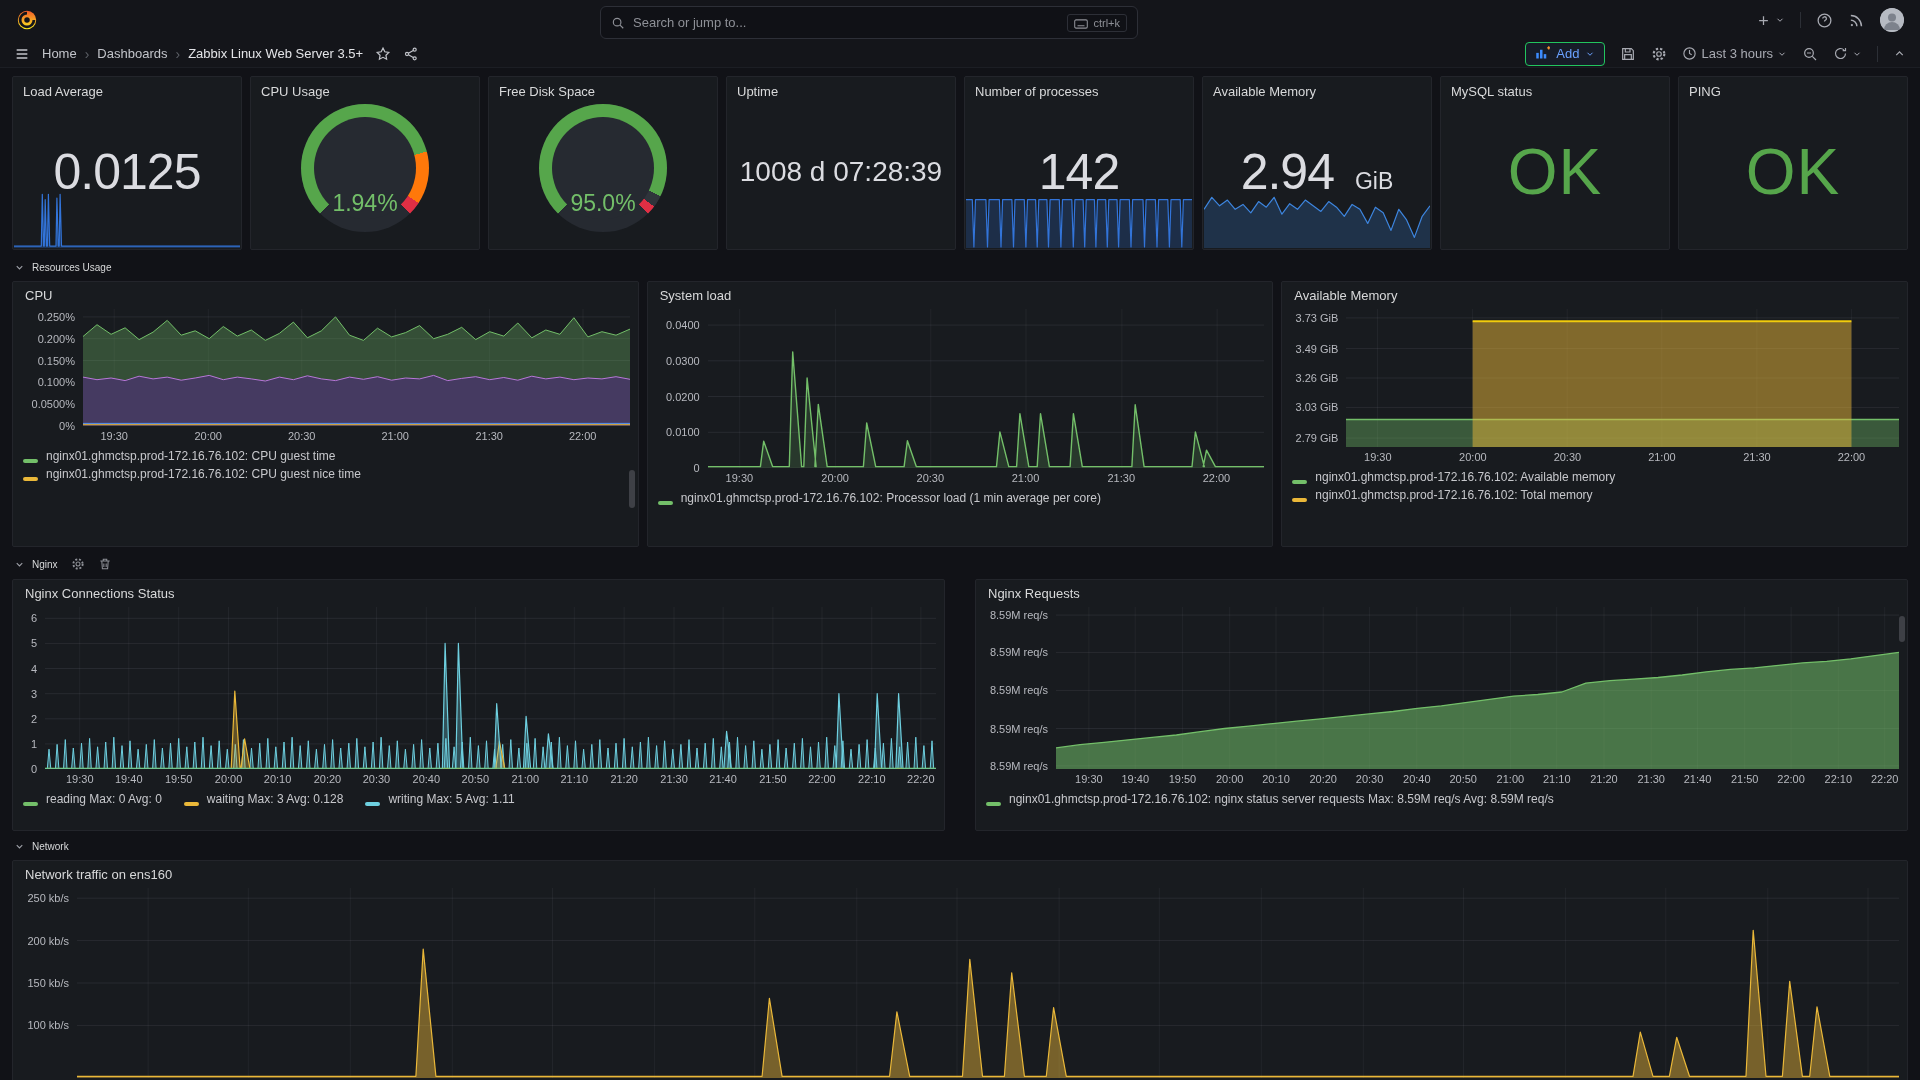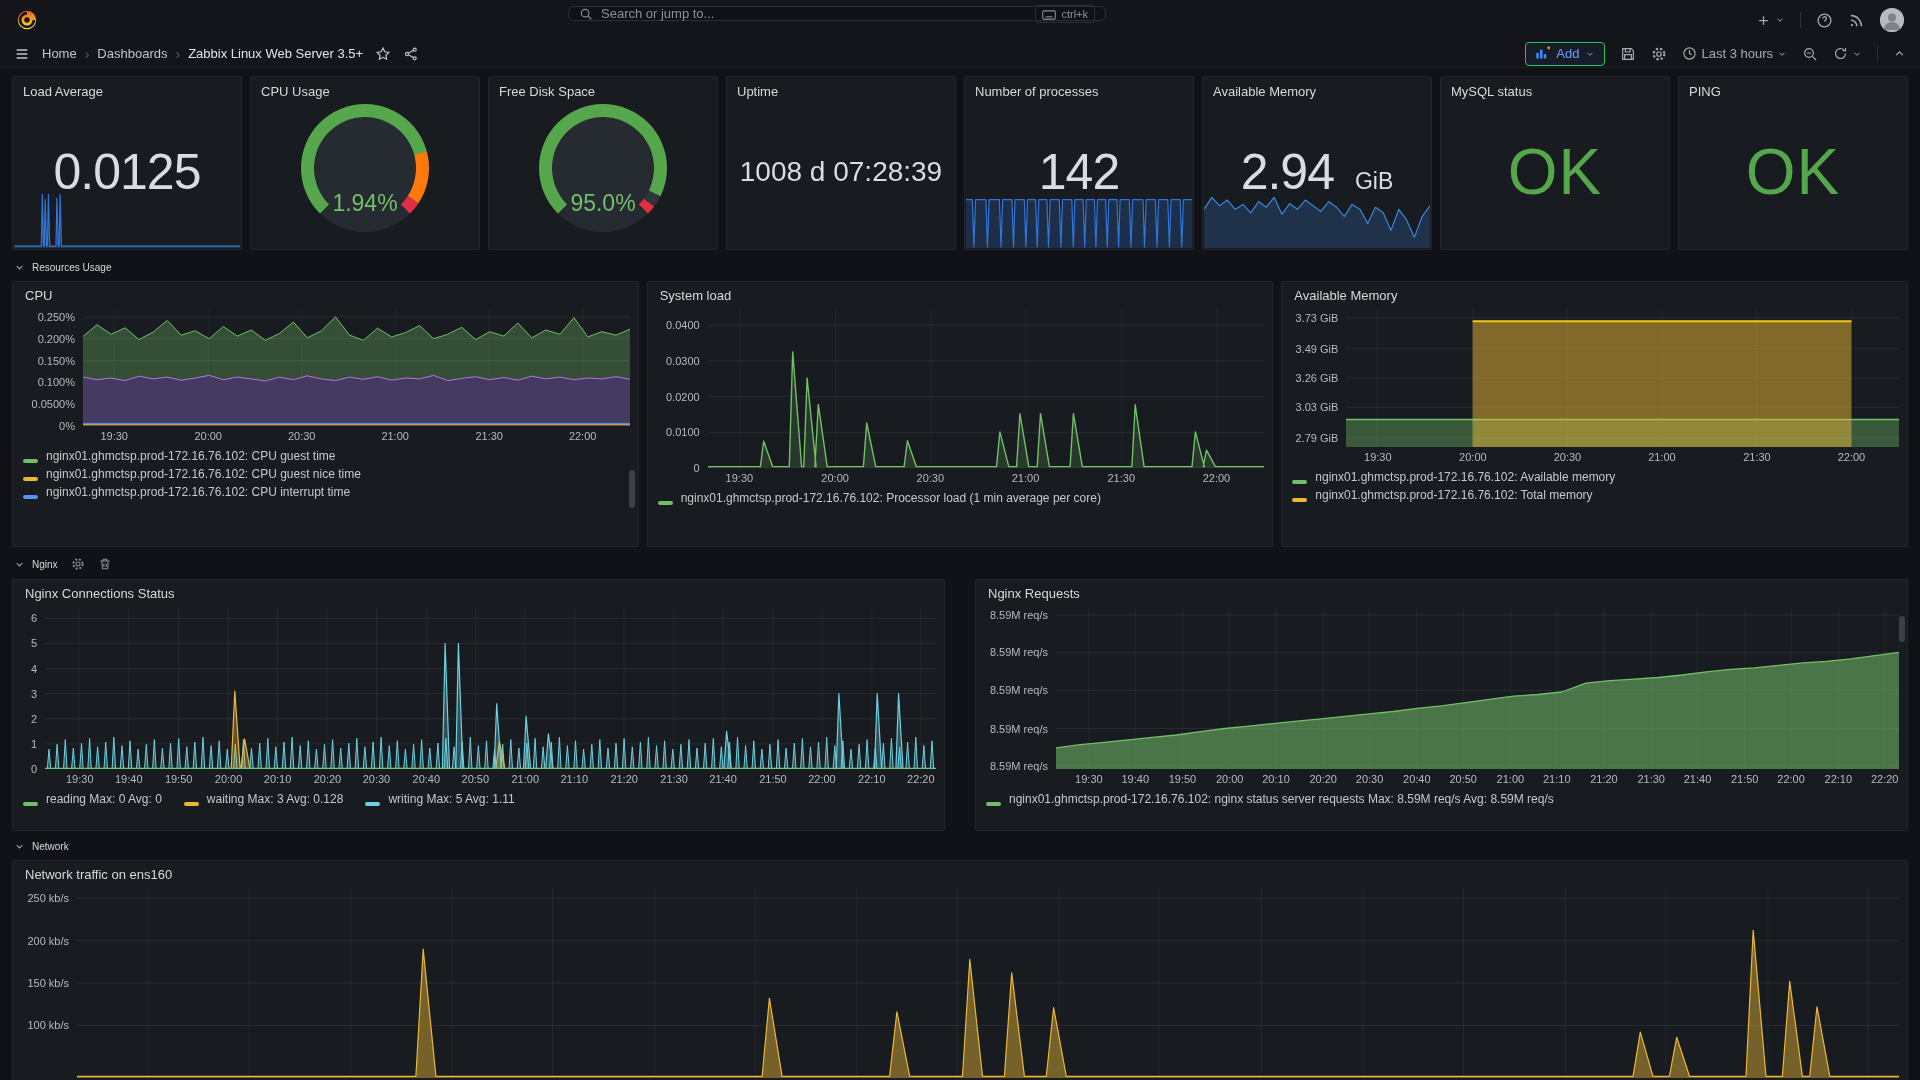--- a/index.html
+++ b/index.html
@@ -2,21 +2,21 @@
 <html><head>
 <meta charset="utf-8">
 <style>
   *{box-sizing:border-box}
   html,body{margin:0;padding:0}
   body{width:1920px;height:1080px;overflow:hidden;background:#111217;color:#D8D9DA;
        font-family:"Liberation Sans",sans-serif;font-size:13px}
   svg.icon{display:block}
   
   .topnav{height:40px;background:#14151A;display:flex;align-items:center;padding:0 16px;position:relative}
-  .searchbox{position:absolute;left:568px;top:6px;width:538px;height:15px;background:#101116;
+  .searchbox{position:absolute;left:600px;top:6px;width:538px;height:33px;background:#101116;
              border:1px solid #2D2F37;border-radius:6px;display:flex;align-items:center;
              padding:0 10px;gap:8px;color:#8E9097;font-size:13px;cursor:text}
   .kbd{margin-left:auto;display:flex;align-items:flex-end;gap:5px;border:1px solid #2D2F37;
        border-radius:3px;padding:2px 6px;font-size:11px;color:#8E9097}
   .nav-right{margin-left:auto;display:flex;align-items:center;gap:15px;color:#AEB0B8}
   .vdiv{width:1px;height:16px;background:#2C2F36}
   .avatar{width:24px;height:24px;border-radius:50%;overflow:hidden;background:#B6BAC2}
   .caret{display:inline-block}
   
   .toolbar{height:28px;display:flex;align-items:center;padding:0 14px;gap:12px;color:#9EA0A8;
@@ -347,24 +347,20 @@
         </div>
       <div class="legend">
           <span class="lg-item">
             <span class="lg-dash" style="background: rgb(115, 191, 105);"></span>
             <span class="lg-text">nginx01.ghmctsp.prod-172.16.76.102: CPU guest time</span>
           </span>
           <span class="lg-item">
             <span class="lg-dash" style="background: rgb(234, 184, 57);"></span>
             <span class="lg-text">nginx01.ghmctsp.prod-172.16.76.102: CPU guest nice time</span>
           </span>
-          <span class="lg-item">
-            <span class="lg-dash" style="background: rgb(87, 148, 242);"></span>
-            <span class="lg-text">nginx01.ghmctsp.prod-172.16.76.102: CPU interrupt time</span>
-          </span>
         </div>
       <div class="pill" style="right:3px;bottom:38px;height:38px"></div>
     </div>
     <div class="panel chart-panel">
       <div class="p-title">System load</div>
       <div class="plot-row" style="height:159px">
         <div class="yaxis" style="width: 52px;">
             <div class="ylab" style="top: 100%;">0</div>
             <div class="ylab" style="top: 77.5281%;">0.0100</div>
             <div class="ylab" style="top: 55.0562%;">0.0200</div>

